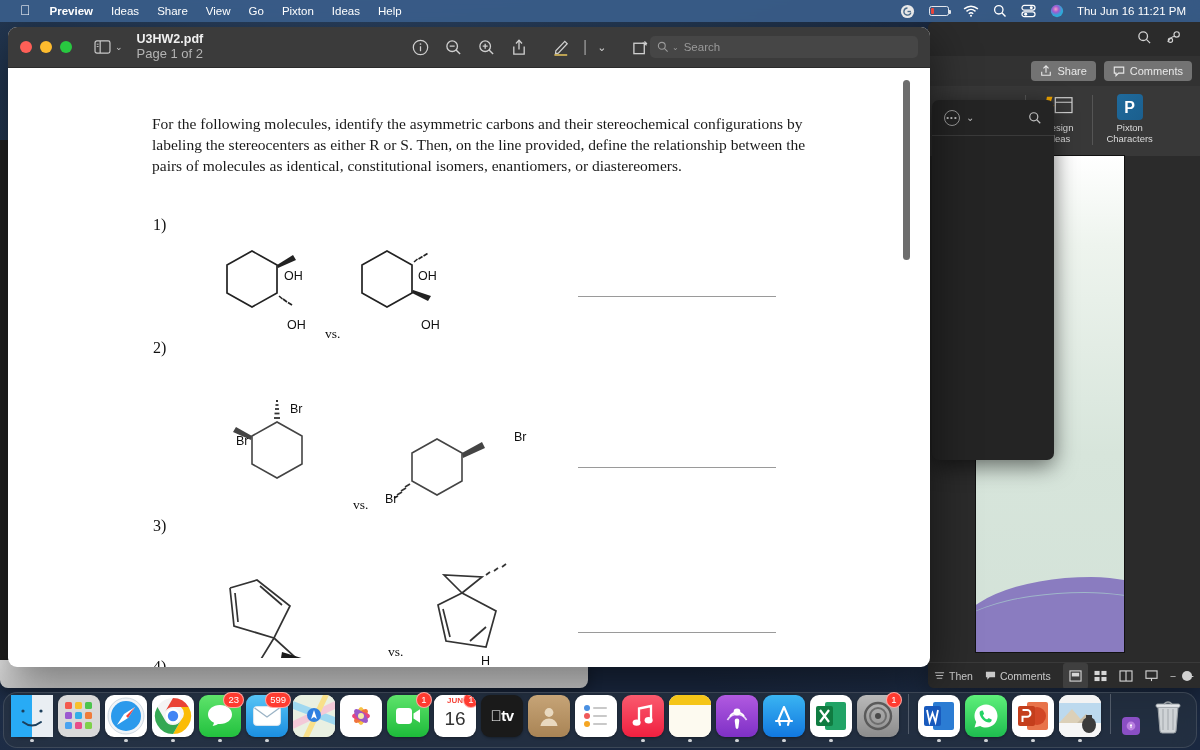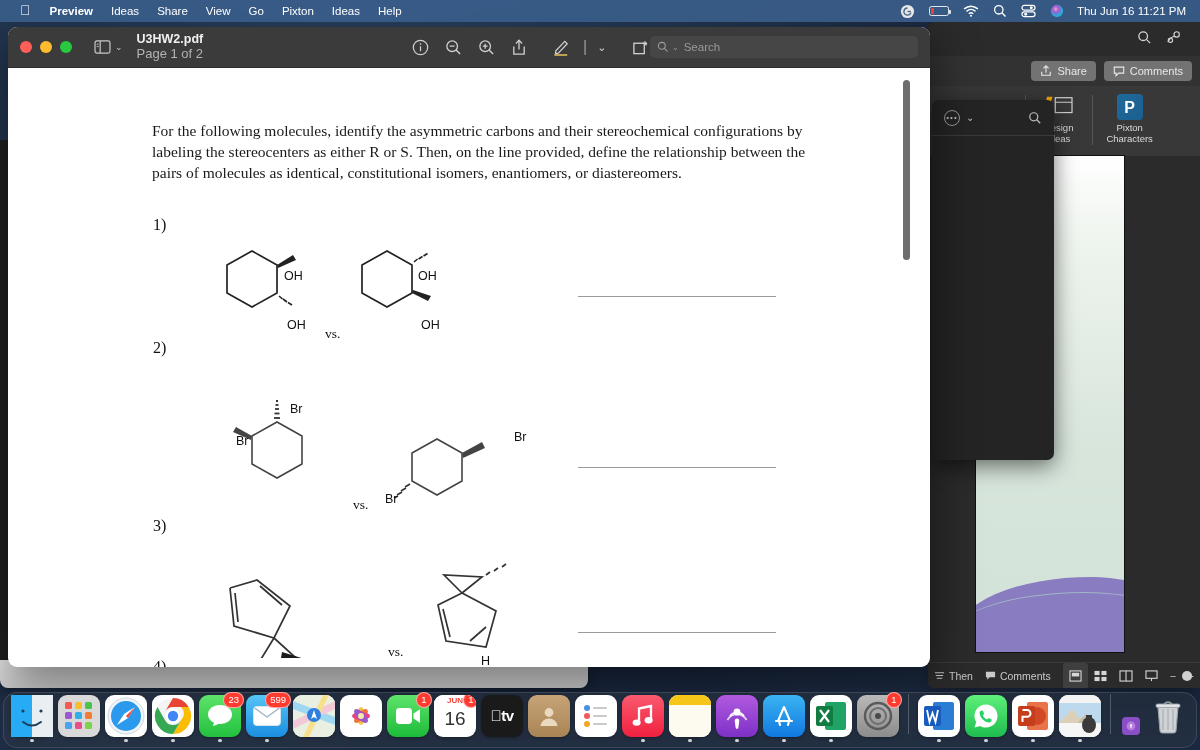--- a/index.html
+++ b/index.html
@@ -142,21 +142,21 @@
     position:absolute; top:41px; left:14px; width:890px; bottom:0;
     background:#fff; overflow:hidden;
   }
   .pv-scroll{
     position:absolute; right:2px; top:12px; width:7px; height:180px; border-radius:4px; background:#6d6d6d;
   }
 
   
   .ws{ position:absolute; left:0; top:0; right:0; bottom:0; color:#111; }
   .ws-text{
-    position:absolute; left:130px; top:52px; width:660px;
+    position:absolute; left:130px; top:45px; width:660px;
     font-family:"Liberation Serif", serif; font-size:15.5px; line-height:21px; color:#1a1a1a;
   }
   .qnum{ position:absolute; font-family:"Liberation Serif", serif; font-size:16px; color:#111; }
   .vs{ position:absolute; font-family:"Liberation Serif", serif; font-size:13.5px; color:#111;}
   .ansline{ position:absolute; height:1px; background:#9a9a9a; }
   .molecule{ position:absolute; }
   .chemlabel{ position:absolute; font-family:"Liberation Sans", sans-serif; font-size:12.5px; color:#111; }
 
   
   #dock{

